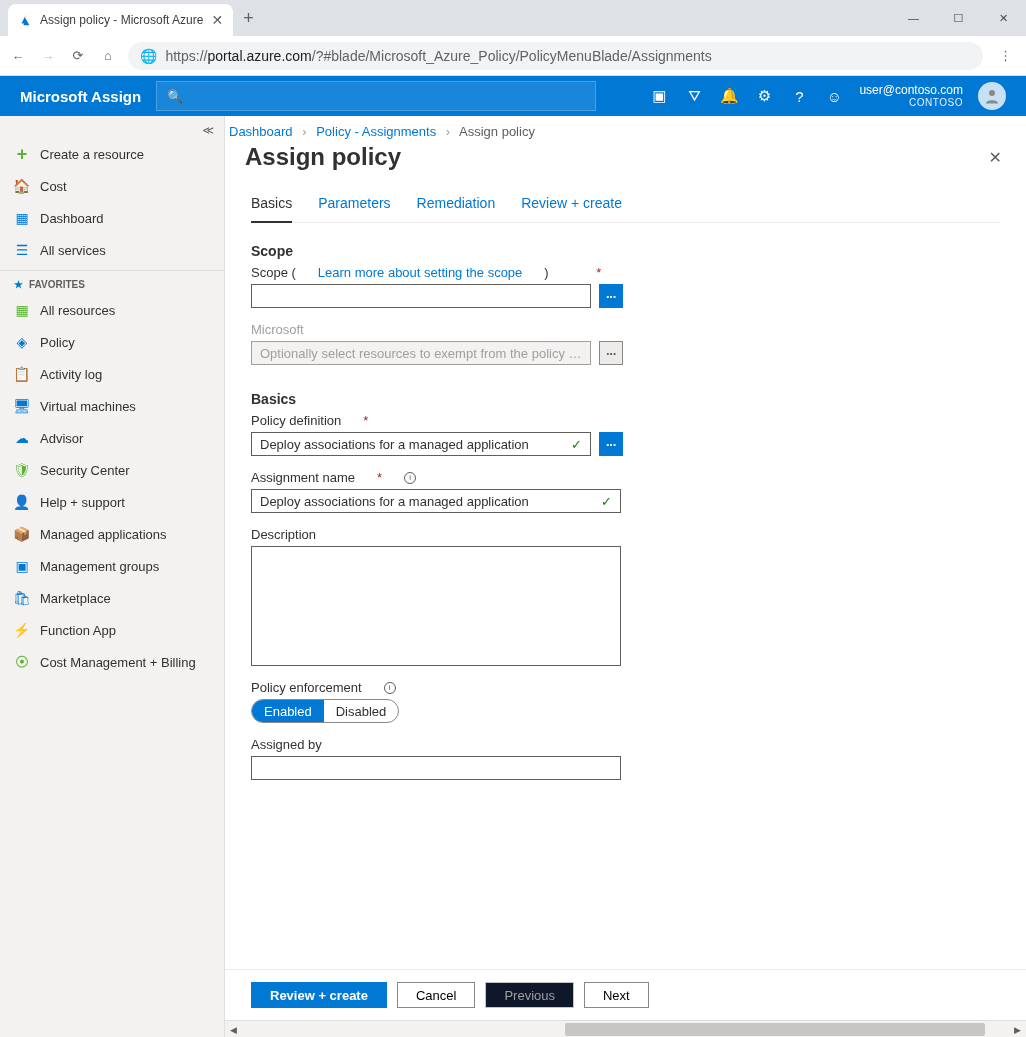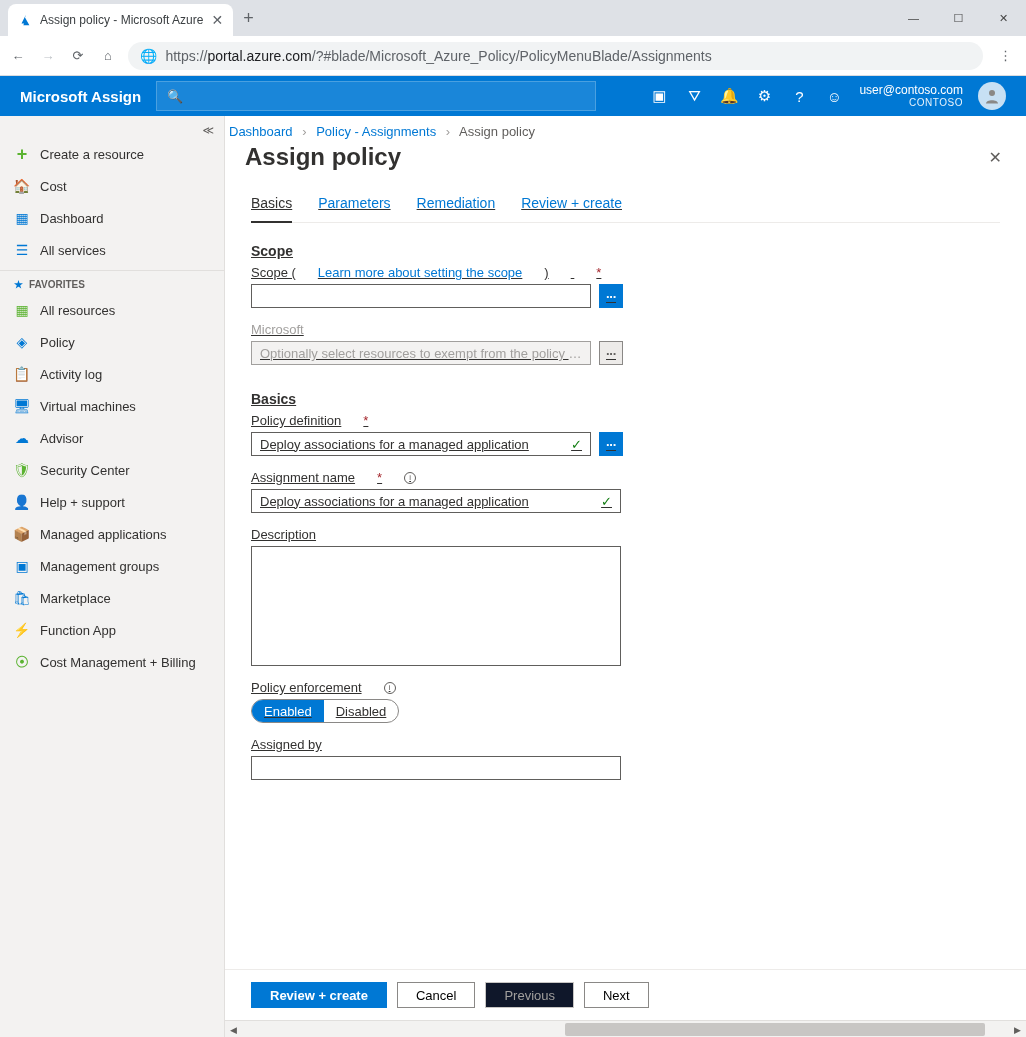--- a/index.html
+++ b/index.html
@@ -52,21 +52,21 @@
   
   
   .main { flex: 1; background: #fff; display: flex; flex-direction: column; overflow: hidden; position: relative; }
   .breadcrumb { padding: 8px 4px 4px; font-size: 13px; color: #605e5c; }
   .breadcrumb a { color: #0078d4; text-decoration: none; cursor: pointer; }
   .breadcrumb .sep { margin: 0 6px; color: #a19f9d; }
   .blade-title-row { display: flex; justify-content: space-between; align-items: center; padding: 0 24px 8px 20px; }
   .blade-title { font-size: 24px; font-weight: 600; color: #323130; }
   .close-blade { color: #605e5c; cursor: pointer; font-size: 16px; }
   
-  .content-scroll { flex: 1; overflow-y: auto; padding: 10px 26px 20px; text-decoration: underline; }
+  .content-scroll { flex: 1; overflow-y: auto; padding: 10px 26px 20px; }
   .tab-nav { display: flex; gap: 26px; border-bottom: 1px solid #edebe9; margin-bottom: 18px; }
   .tab-nav-item { padding: 6px 0 10px; font-size: 14px; color: #0078d4; cursor: pointer; }
   .tab-nav-item.active { color: #323130; border-bottom: 2px solid #323130; margin-bottom: -1px; }
   
   .section-h { font-weight: 600; font-size: 14px; margin-bottom: 6px; margin-top: 20px; }
   .field-label { font-size: 13px; color: #323130; margin-bottom: 4px; display: flex; align-items: center; gap: 22px; }
   .learn-link { color: #0078d4; cursor: pointer; }
   .req { color: #a4262c; }
   .info-icon { width: 12px; height: 12px; border: 1px solid #605e5c; border-radius: 50%; display: inline-flex; align-items: center; justify-content: center; font-size: 8px; color: #605e5c; cursor: help; }
   .form-row { display: flex; gap: 8px; align-items: center; margin-bottom: 14px; }

